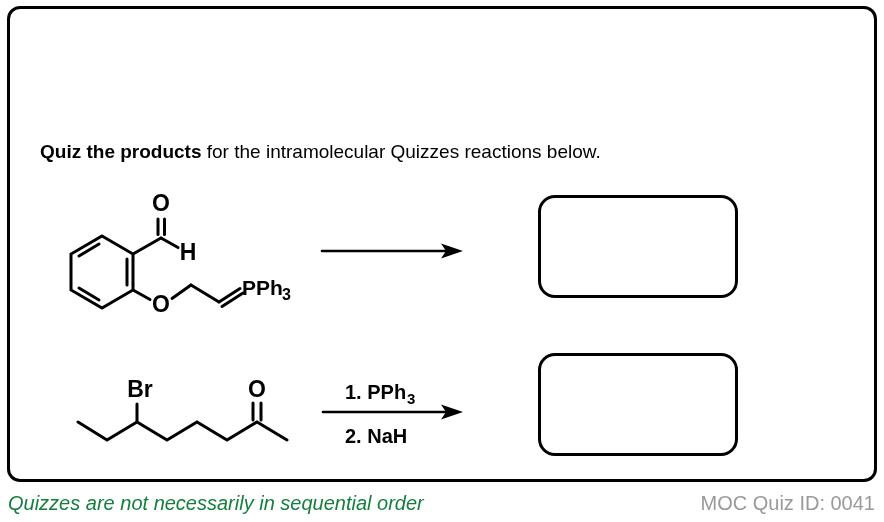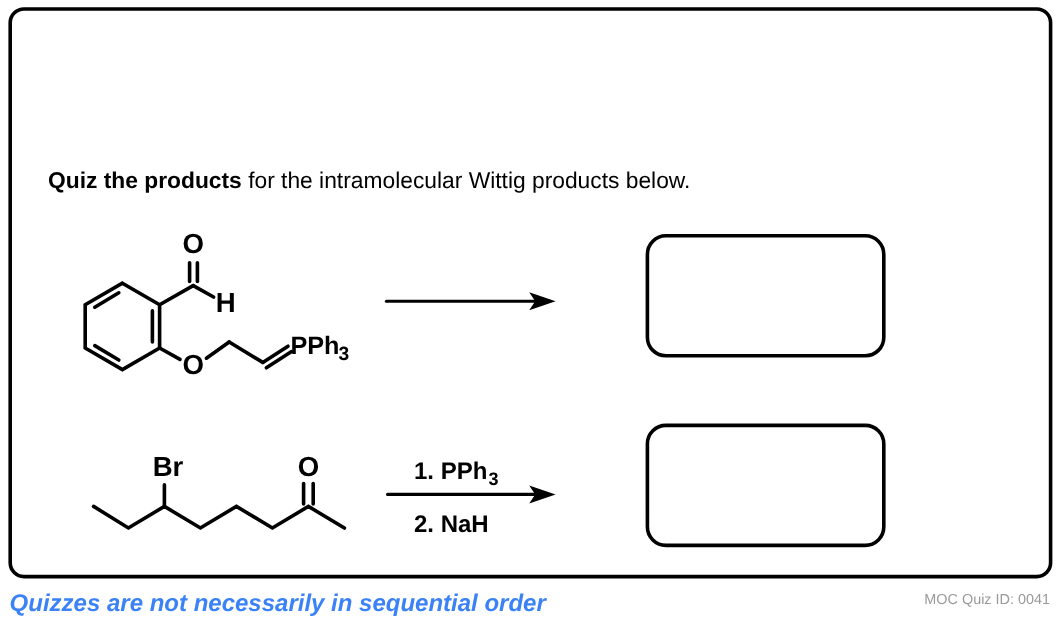--- a/index.html
+++ b/index.html
@@ -38,37 +38,36 @@
   svg.scheme{position:absolute;left:0;top:0;}
   .bond{stroke:#000;stroke-width:3;fill:none;stroke-linecap:round;}
   .thin{stroke-width:2.6;}
   .atom{font-family:"Liberation Sans",sans-serif;font-weight:bold;font-size:23px;fill:#000;}
   .ylide{font-family:"Liberation Sans",sans-serif;font-weight:bold;font-size:21px;fill:#000;}
   .sub{font-family:"Liberation Sans",sans-serif;font-weight:bold;font-size:16px;fill:#000;}
   .cond{font-family:"Liberation Sans",sans-serif;font-weight:bold;font-size:20px;fill:#000;}
   .condsub{font-family:"Liberation Sans",sans-serif;font-weight:bold;font-size:15px;fill:#000;}
   .footer-note{
     position:absolute;left:8px;top:492px;
-    font-size:20px;font-style:italic;color:#3b82f6;
+    font-size:20px;font-style:italic;color:#15803d;
     white-space:nowrap;
-    font-weight:bold;
   }
   .footer-id{
     position:absolute;right:9px;top:492px;
-    font-size:12px;color:#9a9a9a;
+    font-size:20px;color:#9a9a9a;
     white-space:nowrap;
   }
 </style>
 </head>
 <body>
 
 <div class="main-frame"></div>
 
 <div class="instruction">
-  <span class="b">Quiz the products</span><span> for the intramolecular Wittig products below.</span>
+  <span class="b">Quiz the products</span><span> for the intramolecular Quizzes reactions below.</span>
 </div>
 
 <svg class="scheme" width="884" height="522" viewBox="0 0 884 522">
 
   <g>
 
     <polygon class="bond" points="102,236 133,254 133,290 102,308 71,290 71,254"></polygon>
     <line class="bond" x1="99" y1="244" x2="79" y2="256"></line>
     <line class="bond" x1="79" y1="288" x2="99" y2="300"></line>
     <line class="bond" x1="127" y1="259" x2="127" y2="285"></line>

